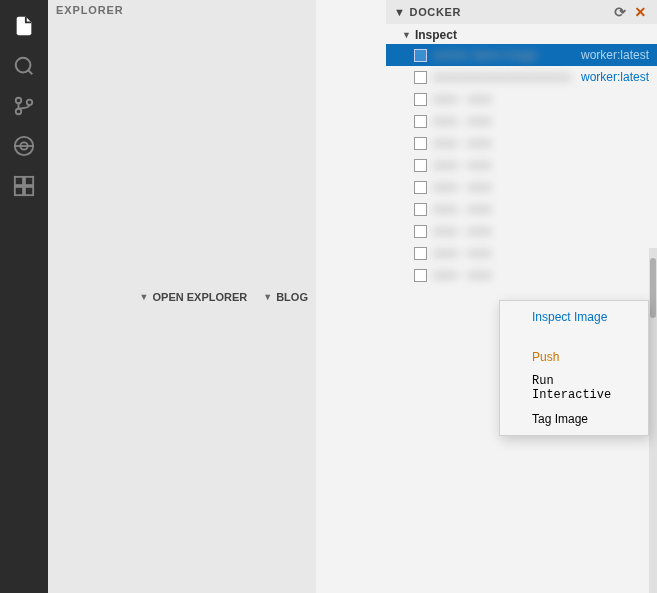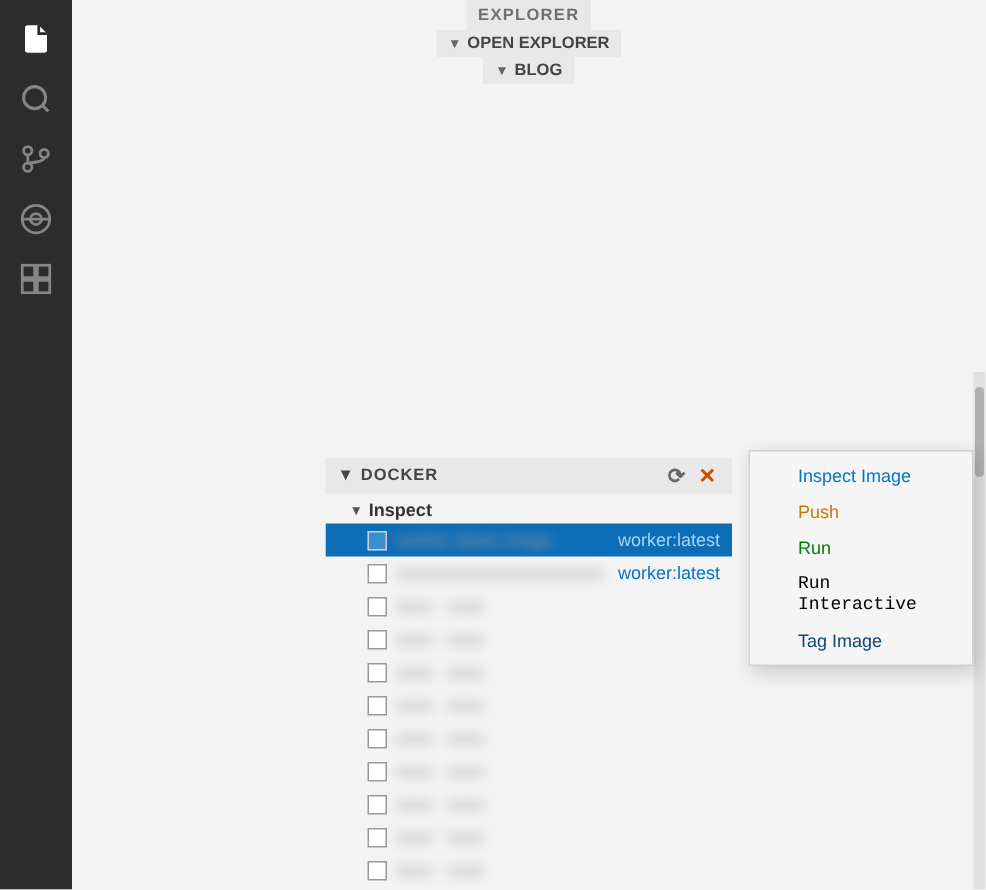--- a/index.html
+++ b/index.html
@@ -38,24 +38,23 @@
     .activity-icon svg {
       width: 22px;
       height: 22px;
       fill: currentColor;
     }
 
     
     .main-content {
       flex: 1;
       display: flex;
-      flex-direction: column;
+      flex-direction: row;
       overflow: hidden;
       position: relative;
-      align-items: center;
     }
 
     .panel-header {
       background: #e8e8e8;
       padding: 4px 8px;
       font-size: 11px;
       font-weight: 700;
       color: #6f6f6f;
       letter-spacing: 0.08em;
       text-transform: uppercase;
@@ -205,25 +204,25 @@
       z-index: 100;
       padding: 4px 16px;
     }
     .context-menu-item {
       padding: 5px 16px;
       font-size: 12px;
       cursor: pointer;
       color: #333;
     }
     .context-menu-item.blue { color: #0074c7; }
-    .context-menu-item.orange { color: #cc7700; }
+    .context-menu-item.orange { color: #cc7700; margin-top: 16px; }
     .context-menu-item.dark-orange { color: #c75000; }
     .context-menu-item.green { color: #008000; }
     .context-menu-item.purple { color: #000000; font-family: Liberation Mono, monospace; }
-    .context-menu-item.teal { color: #0c4a6e; }
+    .context-menu-item.teal { color: #000000; }
 
     .right-scrollbar {
       width: 8px;
       background: #e0e0e0;
       position: absolute;
       right: 0;
       top: 248px;
       bottom: 0;
     }
     .right-scrollbar-thumb {
@@ -360,21 +359,20 @@
           <span class="checkbox"></span>
           <span class="label blurred">xxxx - xxxx</span>
         </div>
       </div>
     </div>
   </div>
 
   <div class="context-menu">
     <div class="context-menu-item blue">Inspect Image</div>
     <div class="context-menu-item orange">Push</div>
-    <div class="context-menu-item green">Run</div>
     <div class="context-menu-item purple">Run Interactive</div>
     <div class="context-menu-item teal">Tag Image</div>
   </div>
 
   <div class="right-scrollbar">
     <div class="right-scrollbar-thumb"></div>
   </div>
 
 </div>
 

